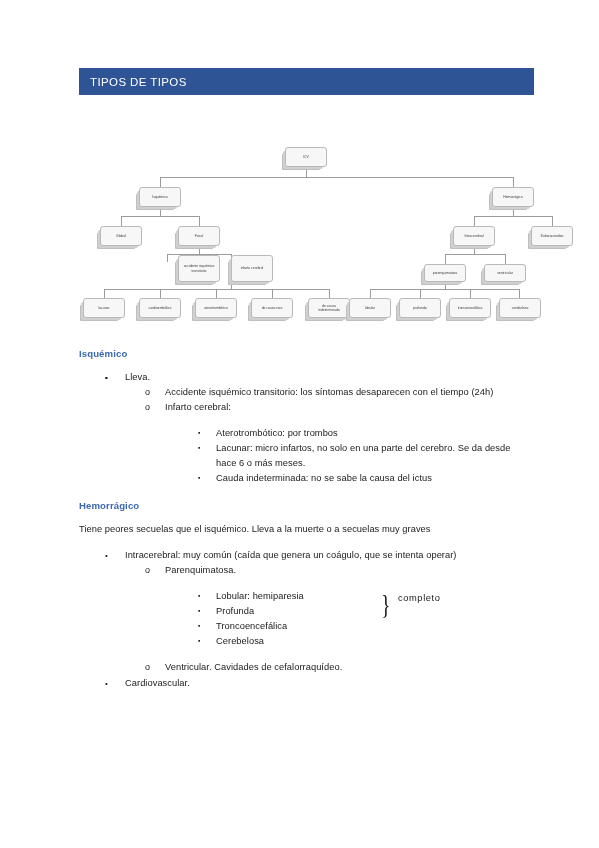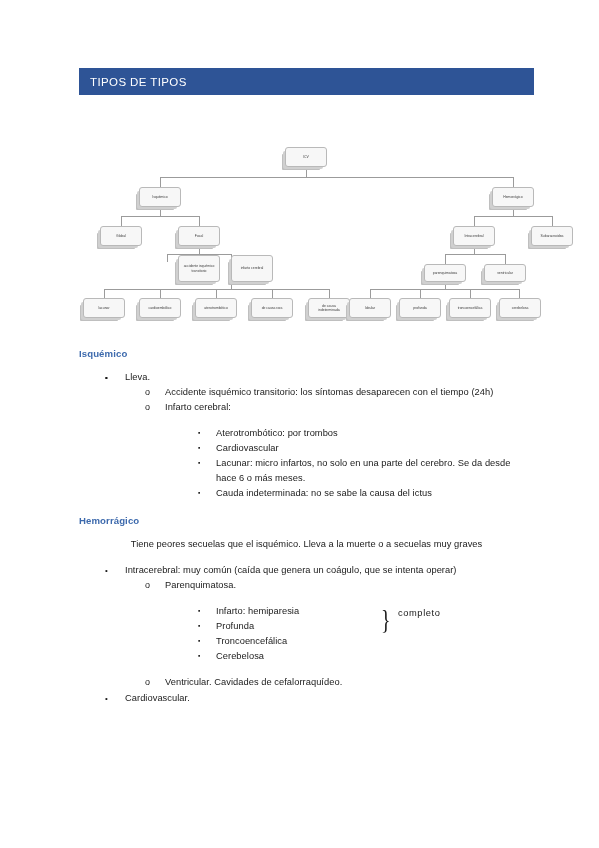--- a/index.html
+++ b/index.html
@@ -90,21 +90,20 @@
     font-size: 9.6px;
     font-weight: bold;
     margin: 0 0 11px 0;
     letter-spacing: 0.1px;
   }
   .para {
     font-size: 9.3px;
     line-height: 1.55;
     margin: 0 0 11px 0;
     letter-spacing: 0.05px;
-    text-align: center;
   }
 
   ul.lvl1 { list-style: none; margin: 0 0 0 0; padding: 0; }
   ul.lvl1 > li.row {
     position: relative;
     padding-left: 46px;
     font-size: 9.3px;
     line-height: 1.62;
     margin-bottom: 1px;
     letter-spacing: 0.05px;
@@ -314,24 +313,20 @@
             <span class="bullet2">o</span>
             <span>Infarto cerebral:</span>
 
             <ul class="lvl3">
               <li class="row">
                 <span class="bullet3">▪</span>
                 <span>Aterotrombótico: por trombos</span>
               </li>
               <li class="row">
                 <span class="bullet3">▪</span>
-                <span>Cardiovascular</span>
-              </li>
-              <li class="row">
-                <span class="bullet3">▪</span>
                 <span>Lacunar: micro infartos, no solo en una parte del cerebro. Se da desde hace 6 o más meses.</span>
               </li>
               <li class="row">
                 <span class="bullet3">▪</span>
                 <span>Cauda indeterminada: no se sabe la causa del ictus</span>
               </li>
             </ul>
           </li>
         </ul>
       </li>
@@ -346,21 +341,21 @@
         <span>Intracerebral: muy común (caída que genera un coágulo, que se intenta operar)</span>
 
         <ul class="lvl2 group-nest">
           <li class="row">
             <span class="bullet2">o</span>
             <span>Parenquimatosa.</span>
 
             <ul class="lvl3 brace-wrap">
               <li class="row">
                 <span class="bullet3">▪</span>
-                <span>Infarto: hemiparesia</span>
+                <span>Lobular: hemiparesia</span>
               </li>
               <li class="row">
                 <span class="bullet3">▪</span>
                 <span>Profunda</span>
               </li>
               <li class="row">
                 <span class="bullet3">▪</span>
                 <span>Troncoencefálica</span>
               </li>
               <li class="row">

